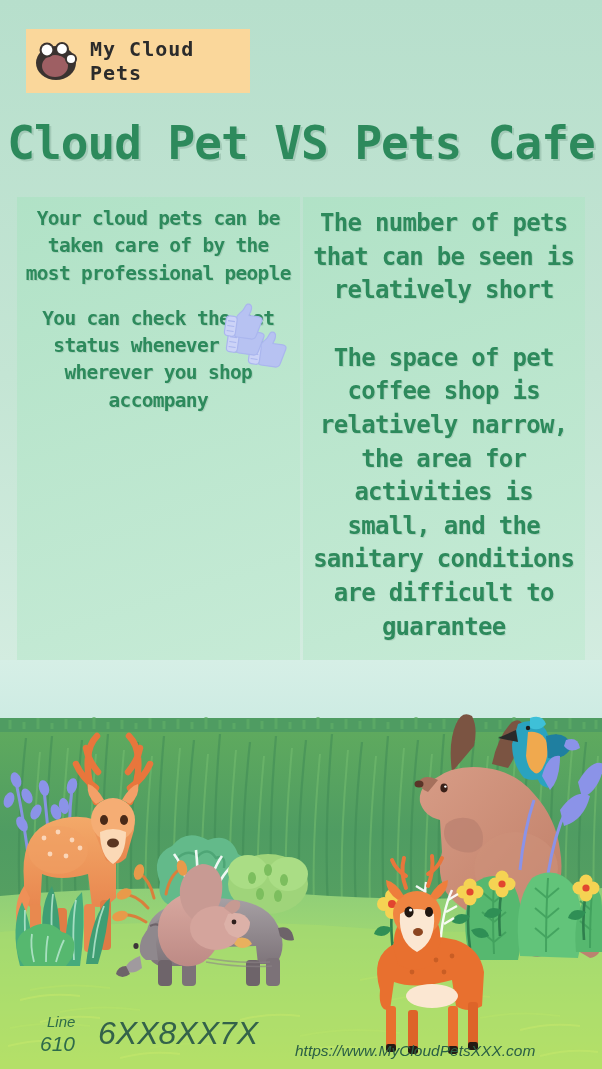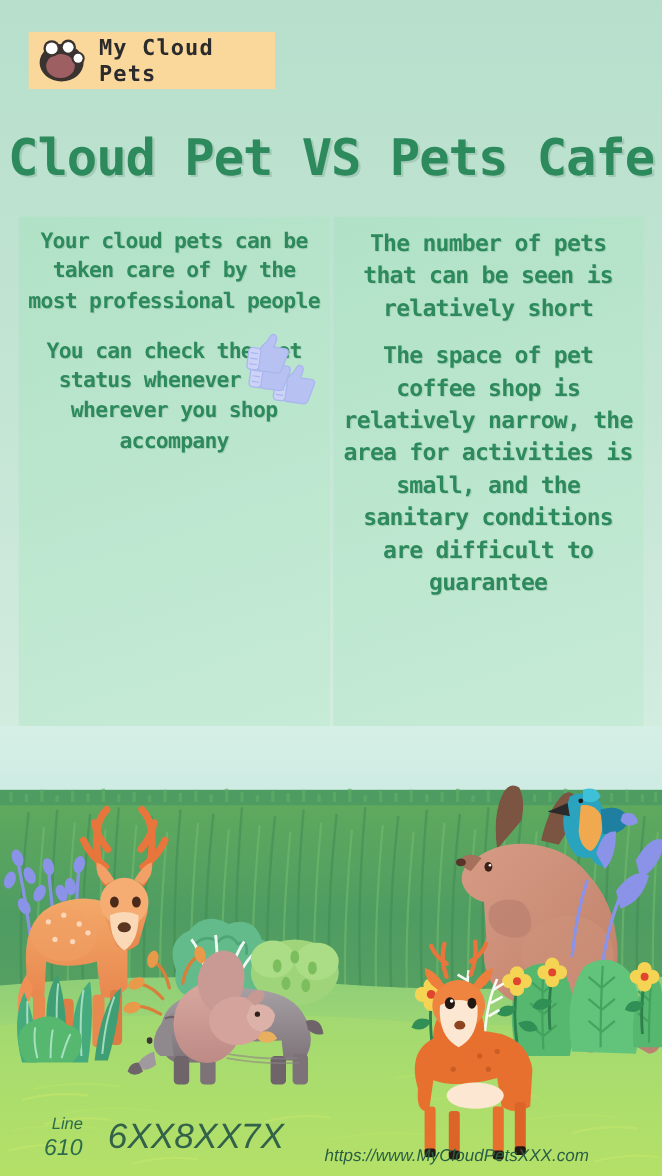--- a/index.html
+++ b/index.html
@@ -13,21 +13,21 @@
   #page {
     position:relative;
     width:602px; height:1069px;
     overflow:hidden;
     background:linear-gradient(180deg,#b7dfcc 0%,#c4e5d4 35%,#d3ece0 62%,#dcf0e6 78%,#d9efe4 100%);
   }
 
   
   .logo-box {
     position:absolute; left:26px; top:29px;
-    width:224px; height:52px;
+    width:224px; height:64px;
     background:#fad79b;
     display:flex; align-items:center;
   }
   .paw { width:44px; height:42px; margin-left:8px; position:relative; flex:none; }
   .logo-text {
     margin-left:12px;
     font-family:"DejaVu Sans Mono", monospace;
     font-size:20px; font-weight:700; letter-spacing:1px;
     color:#2b2b2b;
   }
@@ -64,23 +64,23 @@
     font-family:"DejaVu Sans Mono", monospace;
     font-weight:700;
     font-size:20px;
     line-height:1.40;
     color:#2d8a5c;
     letter-spacing:-0.7px;
     text-shadow:1px 1px 0 rgba(125,165,145,.30);
     padding:0 2px;
   }
   .left .item { font-size:19.5px; }
-  .right .item { font-size:21px; }
+  .right .item { font-size:24px; }
   .left .item + .item { margin-top:18px; }
-  .right .item + .item { margin-top:14px; }
+  .right .item + .item { margin-top:34px; }
 
   .thumb {
     position:absolute;
     width:46px; height:42px;
   }
   .t1 { right:8px;  top:132px; }
   .t2 { right:30px; top:120px; }
   .t3 { right:32px; top:104px; }
 
   

